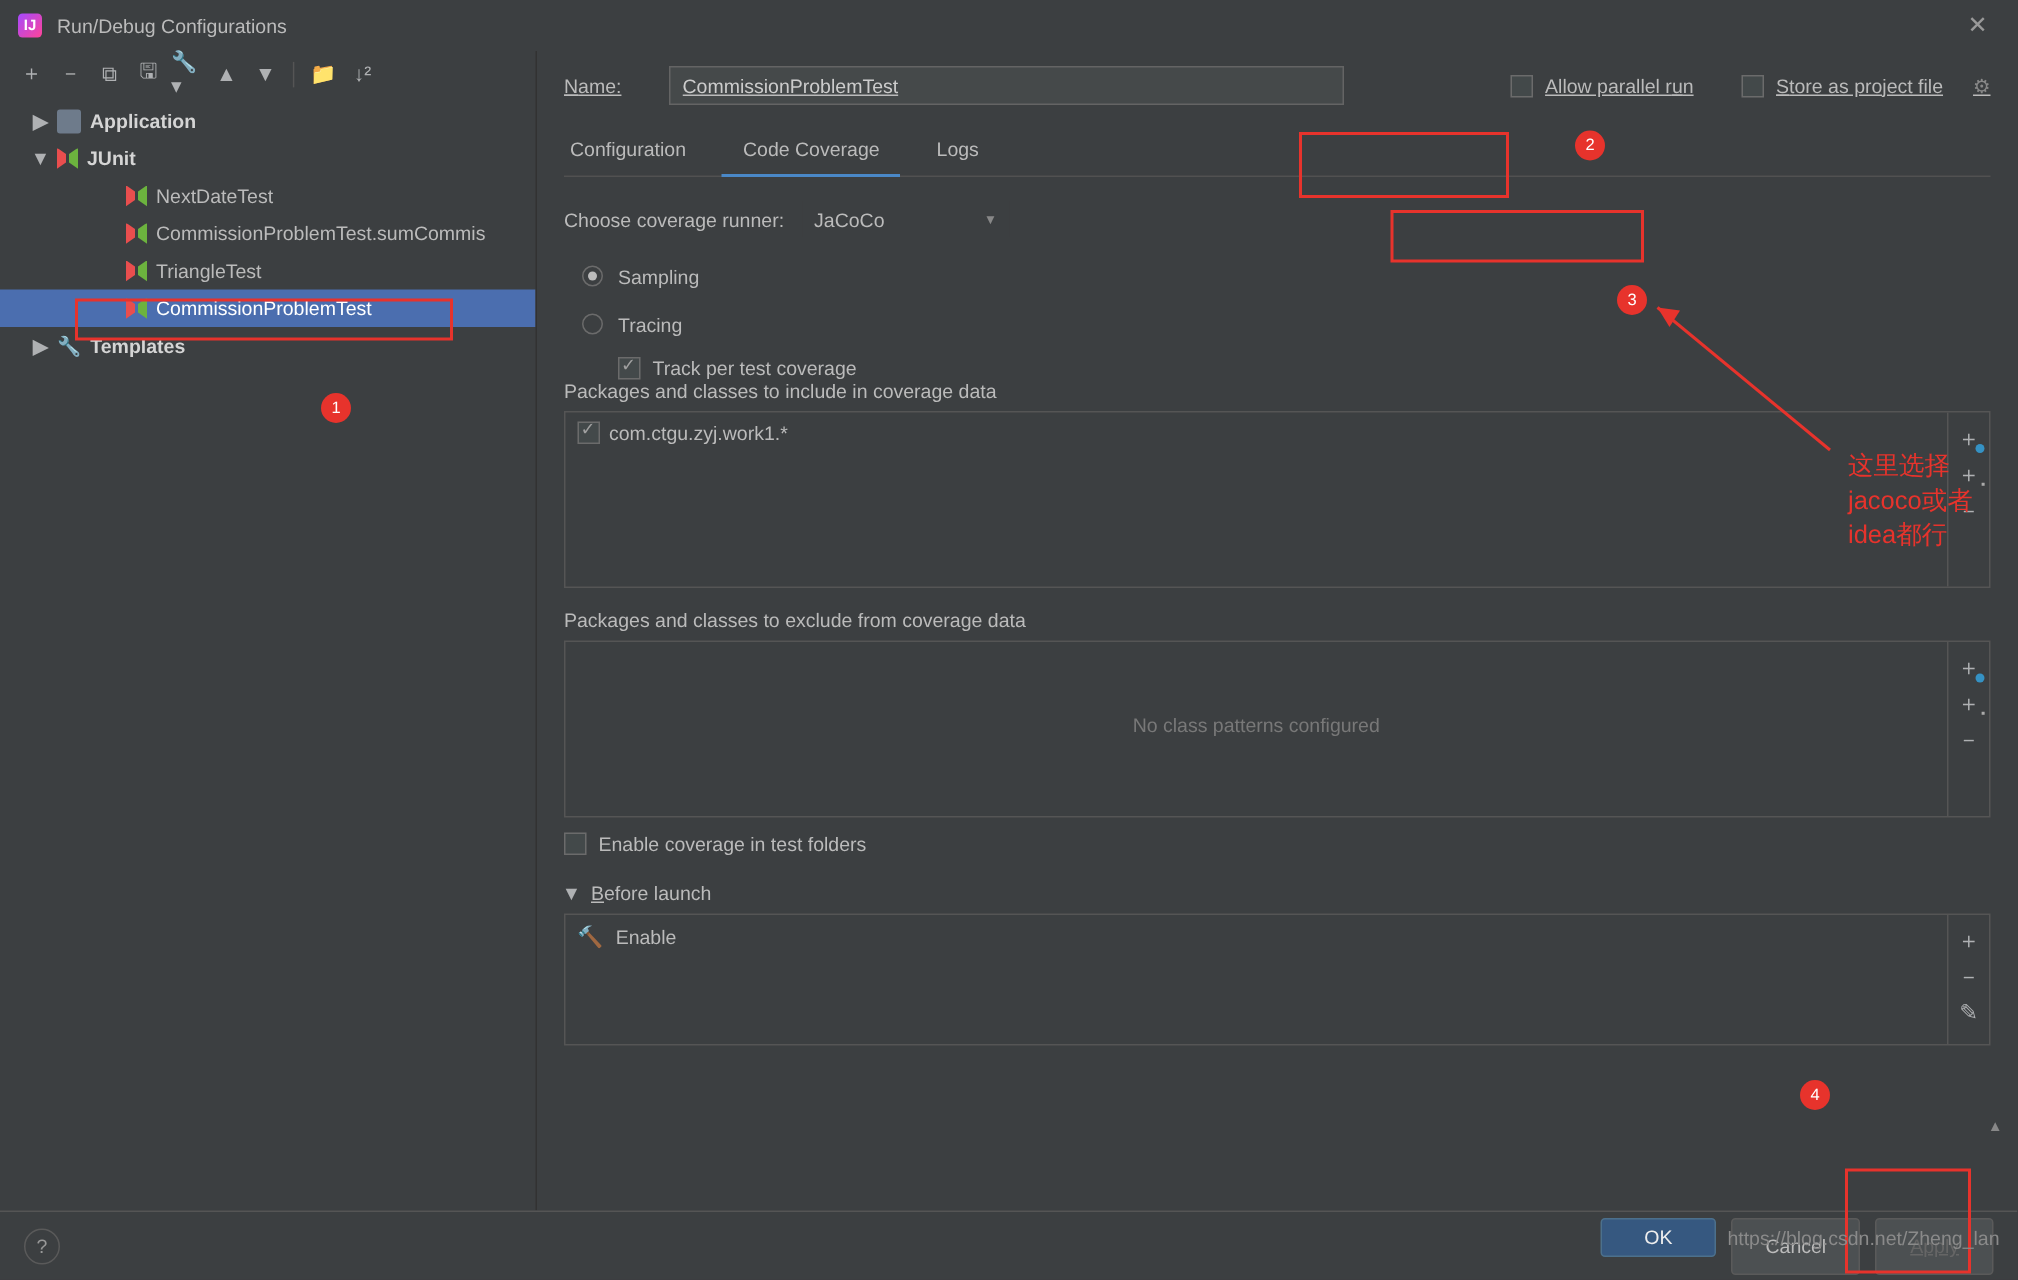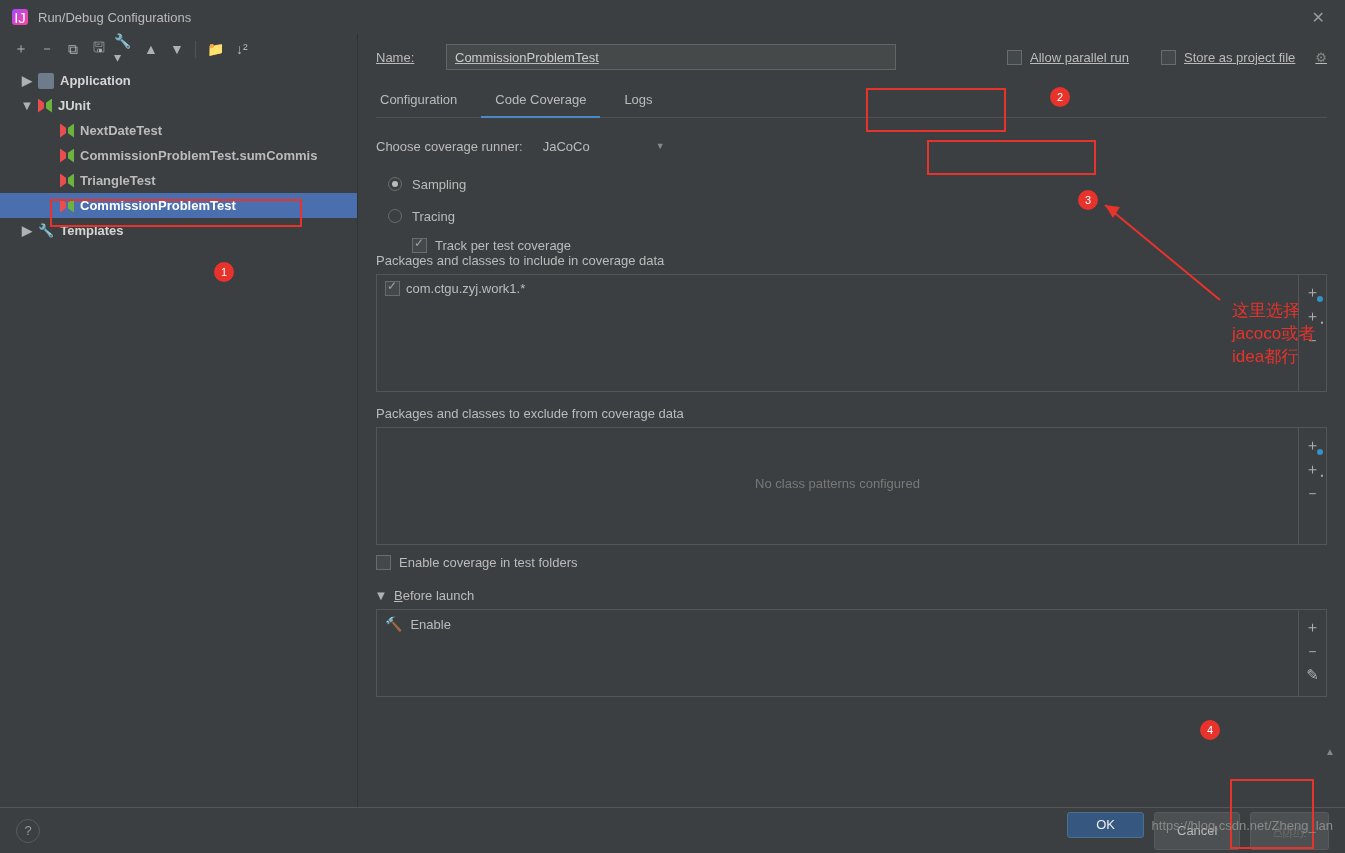--- a/index.html
+++ b/index.html
@@ -1,28 +1,28 @@
 <!DOCTYPE html>
 <html><head>
 <meta charset="utf-8">
 <style>
 * { margin:0; padding:0; box-sizing:border-box; font-family:"Segoe UI",Arial,sans-serif; -webkit-font-smoothing:antialiased; }
 body { background:#3c3f41; color:#bbb; font-size:13px; width:1345px; height:853px; overflow:hidden; position:relative; }
 .titlebar { height:34px; display:flex; align-items:center; padding:0 12px; justify-content:space-between; }
 .titlebar-left { display:flex; align-items:center; gap:10px; }
-.app-icon { width:16px; height:16px; background:linear-gradient(135deg,#a449ff,#ff4497); border-radius:3px; display:flex; align-items:center; justify-content:center; font-size:15px; font-weight:normal; color:#fff;}
+.app-icon { width:16px; height:16px; background:linear-gradient(135deg,#a449ff,#ff4497); border-radius:3px; display:flex; align-items:center; justify-content:center; font-size:10px; font-weight:bold; color:#fff;}
 .close-btn { font-size:16px; color:#999; cursor:pointer; padding:4px 8px; }
 .content { display:flex; height:773px; }
 .sidebar { width:358px; border-right:1px solid #323232; display:flex; flex-direction:column; }
 .toolbar { height:30px; display:flex; align-items:center; gap:4px; padding:0 10px; }
 .toolbar-btn { width:22px; height:22px; display:flex; align-items:center; justify-content:center; color:#afb1b3; cursor:pointer; font-size:14px; }
 .toolbar-btn.sep { width:auto; color:#555; }
 .tree { padding-top:4px; overflow-y:auto; flex:1; }
 .tree-row { height:25px; display:flex; align-items:center; padding-left:22px; cursor:pointer; gap:6px; white-space:nowrap; overflow:hidden; }
-.tree-row.depth2 { padding-left:60px;font-weight:bold; }
+.tree-row.depth2 { padding-left:84px; }
 .tree-row.depth1 { padding-left:22px; font-weight:bold; color:#d5d5d5; }
 .tree-row.selected { background:#4b6eaf; color:#fff; }
 .arrow { width:10px; height:10px; display:inline-flex; align-items:center; justify-content:center; color:#afb1b3; }
 .folder-icon { width:16px; height:16px; background:#6e7b8b; border-radius:2px; }
 .junit-icon { width:14px; height:14px; position:relative; }
 .junit-icon::before, .junit-icon::after { content:''; position:absolute; width:6px; height:14px; }
 .junit-icon::before { left:0; background:#e94e4e; clip-path:polygon(0 0,100% 30%,100% 70%,0 100%); }
 .junit-icon::after { right:0; background:#6cb33e; clip-path:polygon(0 30%,100% 0,100% 100%,0 70%); }
 .main { flex:1; padding:10px 18px 0 18px; display:flex; flex-direction:column; overflow:hidden; position:relative; }
 .row { display:flex; align-items:center; gap:14px; margin-bottom:14px;text-decoration:underline; }

